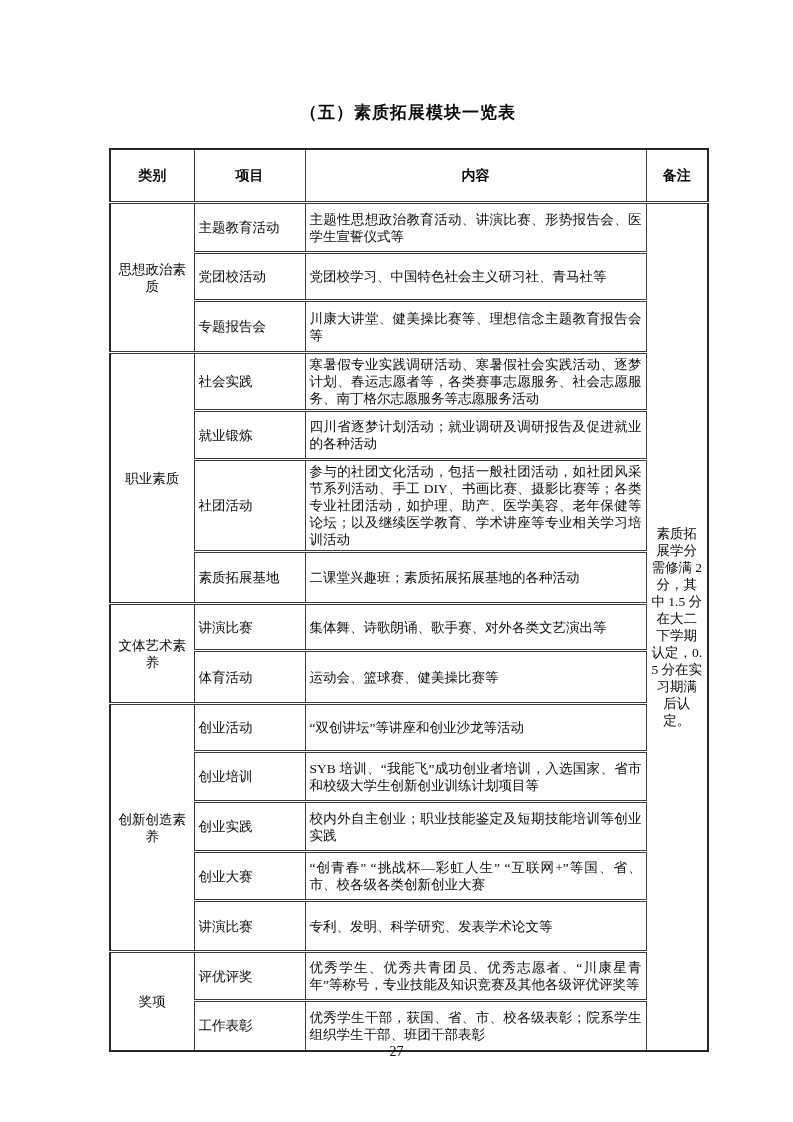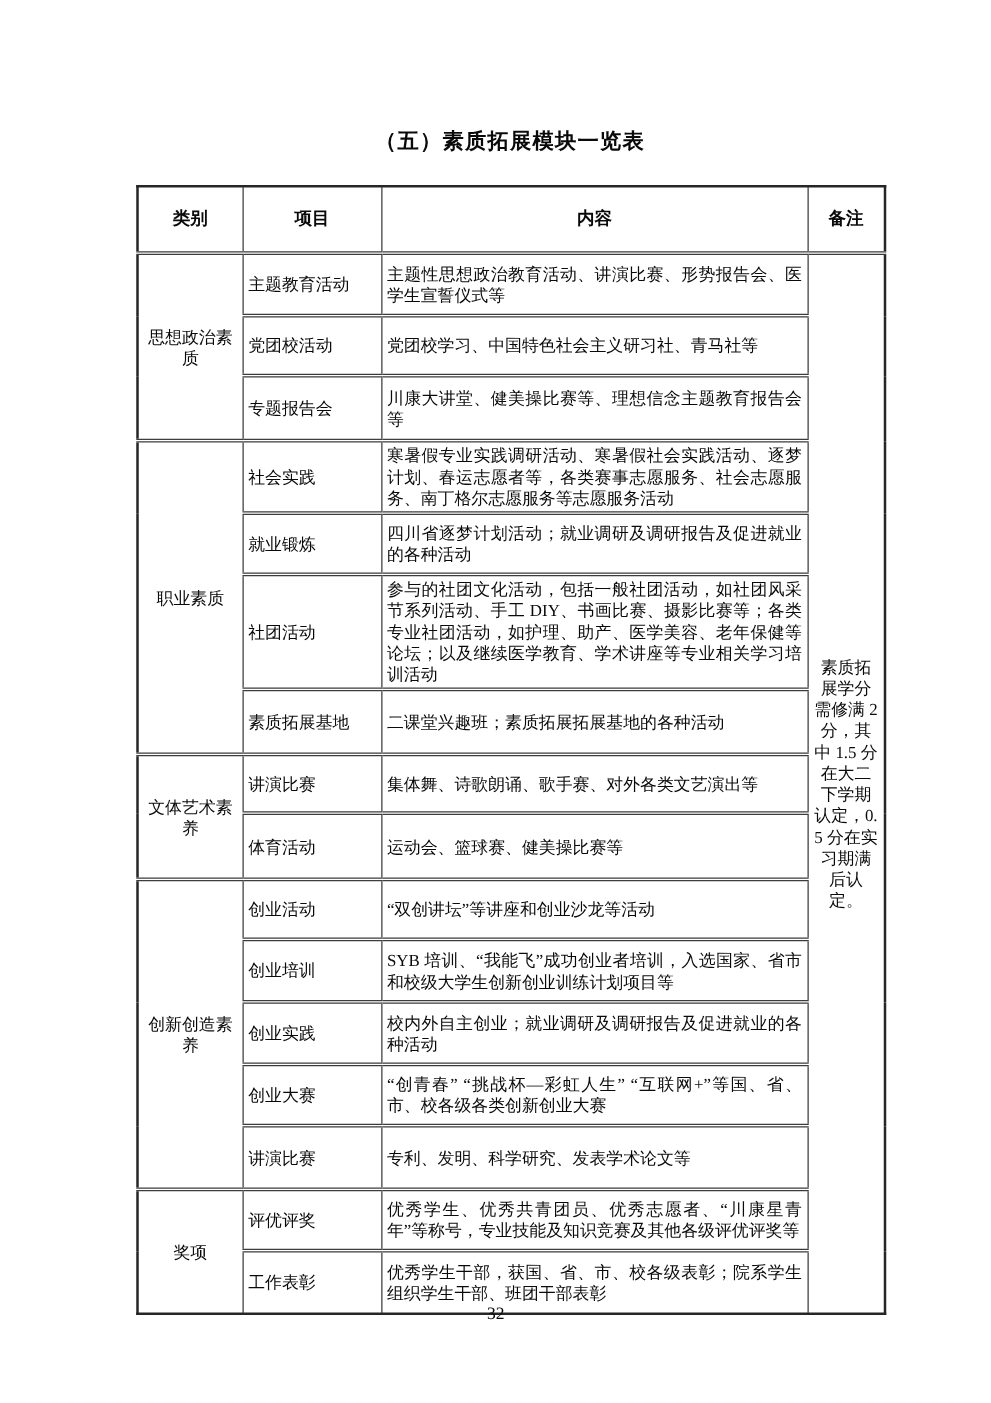--- a/index.html
+++ b/index.html
@@ -132,21 +132,21 @@
         <td class="cat-cell" rowspan="5">创新创造素养</td>
         <td class="proj-cell">创业活动</td>
         <td class="content-cell">“双创讲坛”等讲座和创业沙龙等活动</td>
       </tr>
       <tr style="height:50px">
         <td class="proj-cell">创业培训</td>
         <td class="content-cell">SYB 培训、“我能飞”成功创业者培训，入选国家、省市和校级大学生创新创业训练计划项目等</td>
       </tr>
       <tr style="height:50px">
         <td class="proj-cell">创业实践</td>
-        <td class="content-cell">校内外自主创业；就业调研及调研报告及促进就业的各种活动</td>
+        <td class="content-cell">校内外自主创业；职业技能鉴定及短期技能培训等创业实践</td>
       </tr>
       <tr style="height:49px">
         <td class="proj-cell">创业大赛</td>
         <td class="content-cell">“创青春” “挑战杯—彩虹人生” “互联网+”等国、省、市、校各级各类创新创业大赛</td>
       </tr>
       <tr style="height:51px">
         <td class="proj-cell">讲演比赛</td>
         <td class="content-cell">专利、发明、科学研究、发表学术论文等</td>
       </tr>
       <tr style="height:49px">
@@ -154,15 +154,15 @@
         <td class="proj-cell">评优评奖</td>
         <td class="content-cell">优秀学生、优秀共青团员、优秀志愿者、“川康星青年”等称号，专业技能及知识竞赛及其他各级评优评奖等</td>
       </tr>
       <tr style="height:50px">
         <td class="proj-cell">工作表彰</td>
         <td class="content-cell">优秀学生干部，获国、省、市、校各级表彰；院系学生组织学生干部、班团干部表彰</td>
       </tr>
     </tbody>
   </table>
 
-  <div class="page-number">32</div>
+  <div class="page-number">27</div>
 
 </div>
 
 </body></html>

